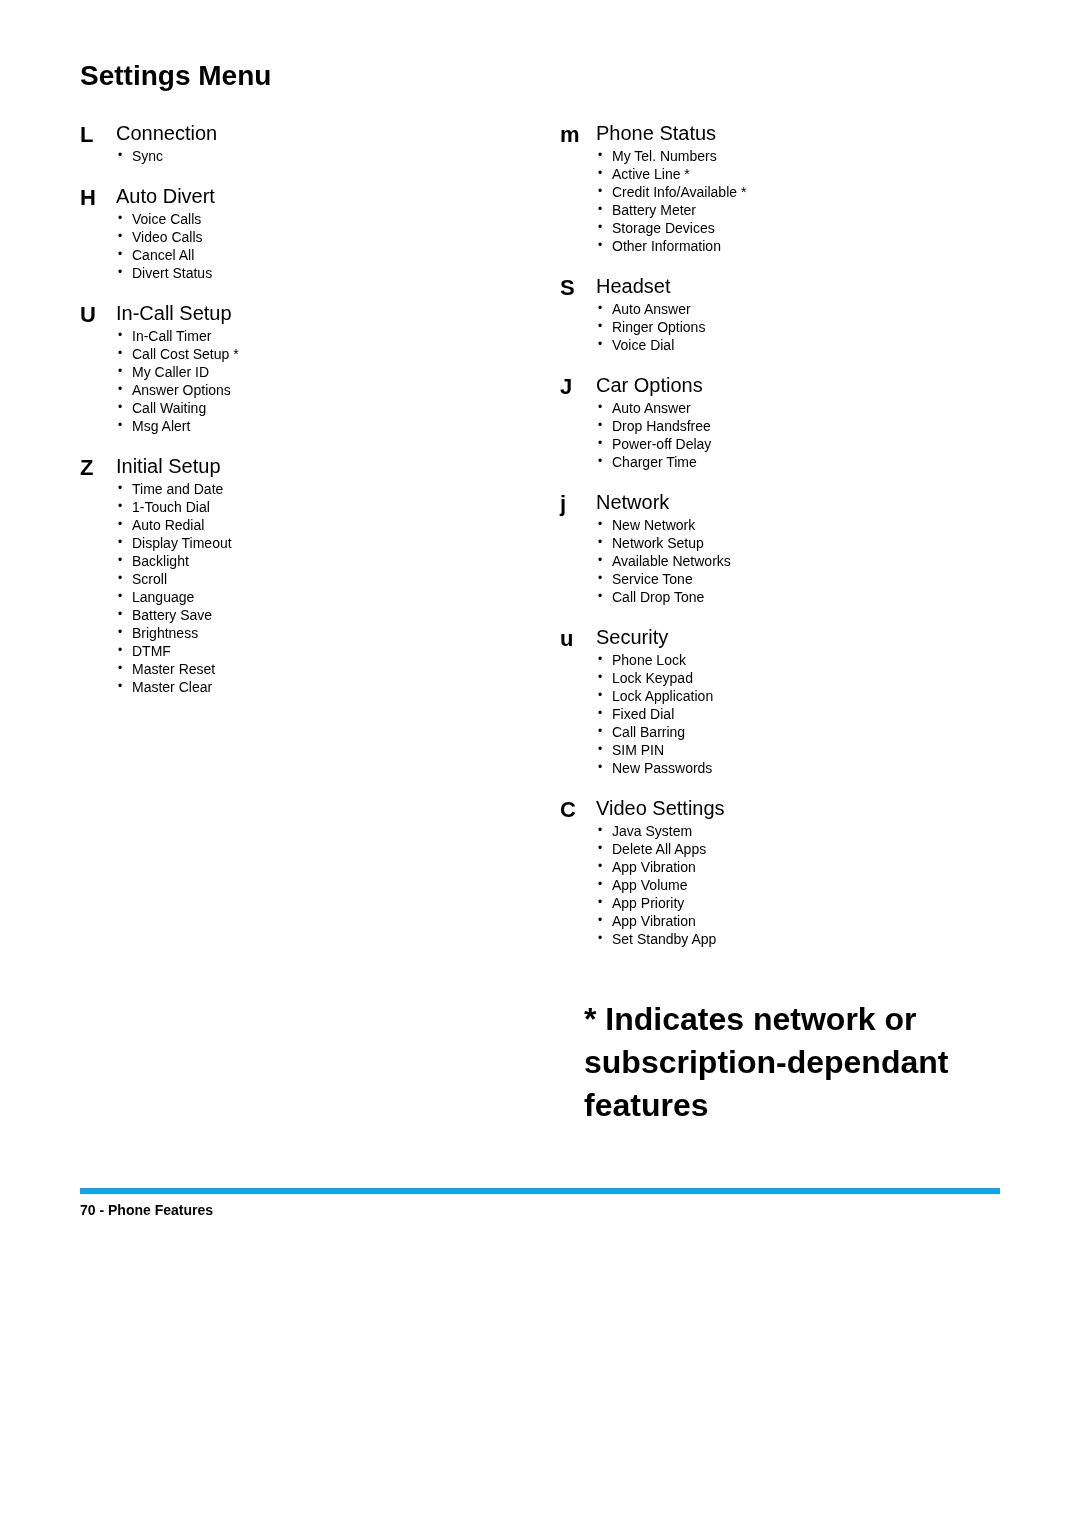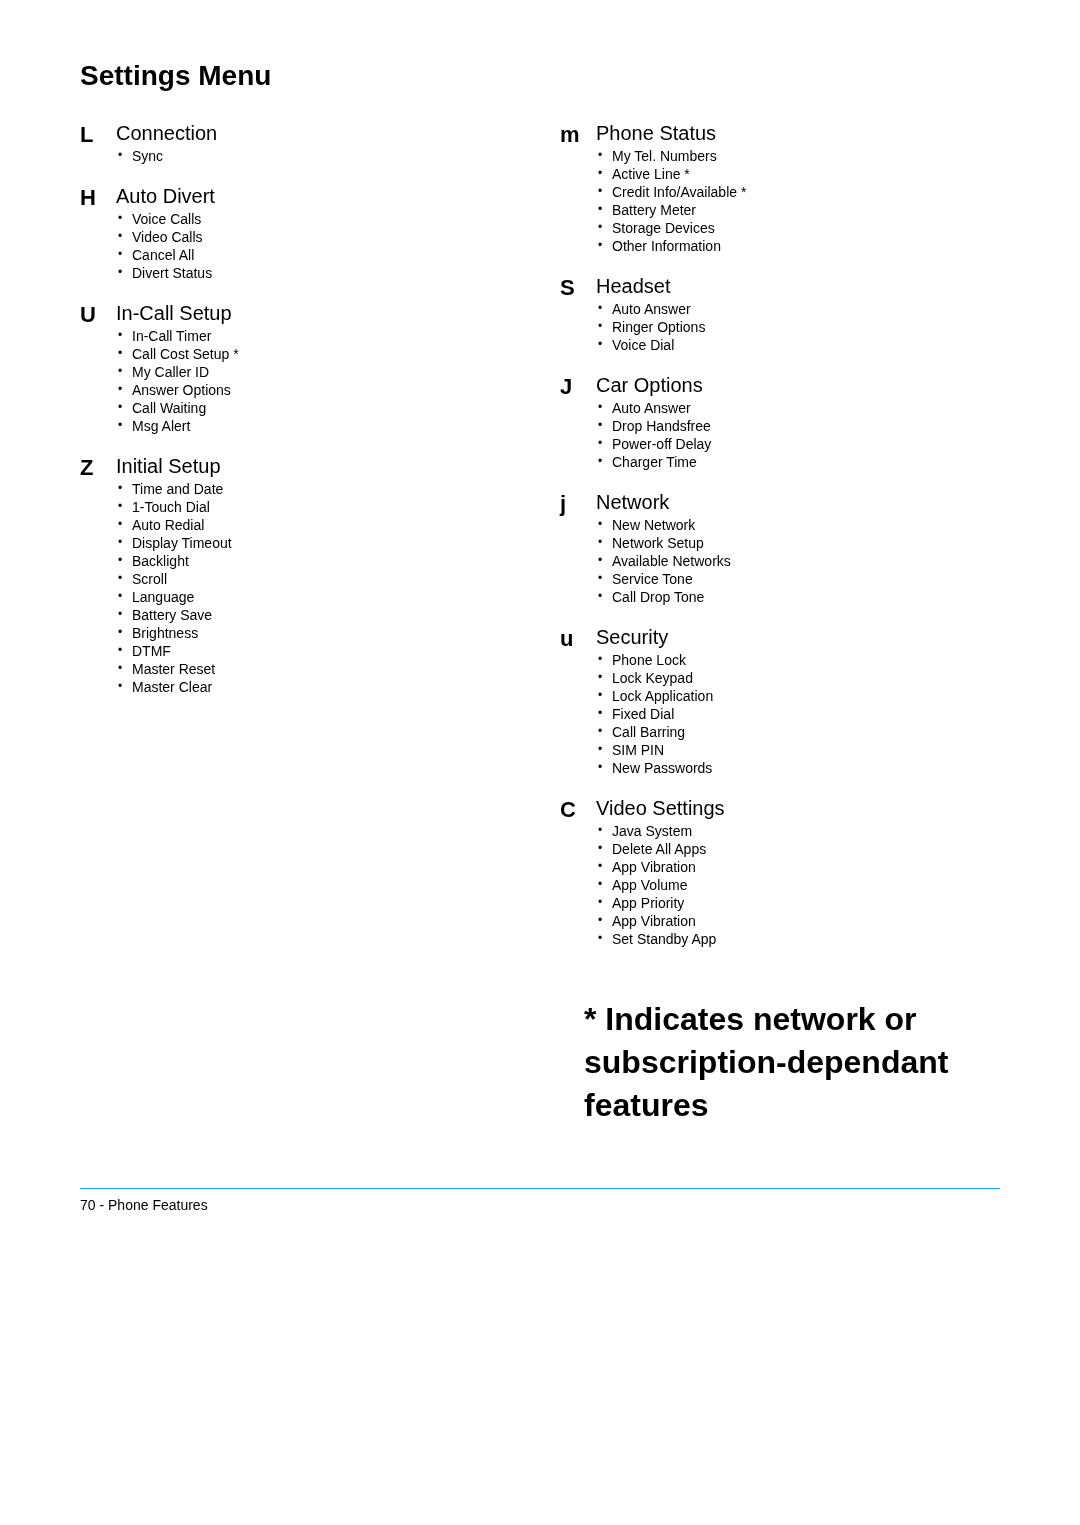--- a/index.html
+++ b/index.html
@@ -71,22 +71,22 @@
     .footnote-text {
       font-size: 32px;
       font-weight: bold;
       line-height: 1.35;
       max-width: 400px;
       margin-left: 24px;
     }
     .page-footer {
       margin-top: 60px;
       font-size: 14px;
-      font-weight: normal;
-      border-top: 1px solid #0ea5e9;
+      font-weight: bold;
+      border-top: 6px solid #0ea5e9;
       padding-top: 8px;
     }
   </style>
 </head>
 <body>
 
 <h1 class="page-title">Settings Menu</h1>
 
 <div class="columns">
   <div class="col" id="left-col">

